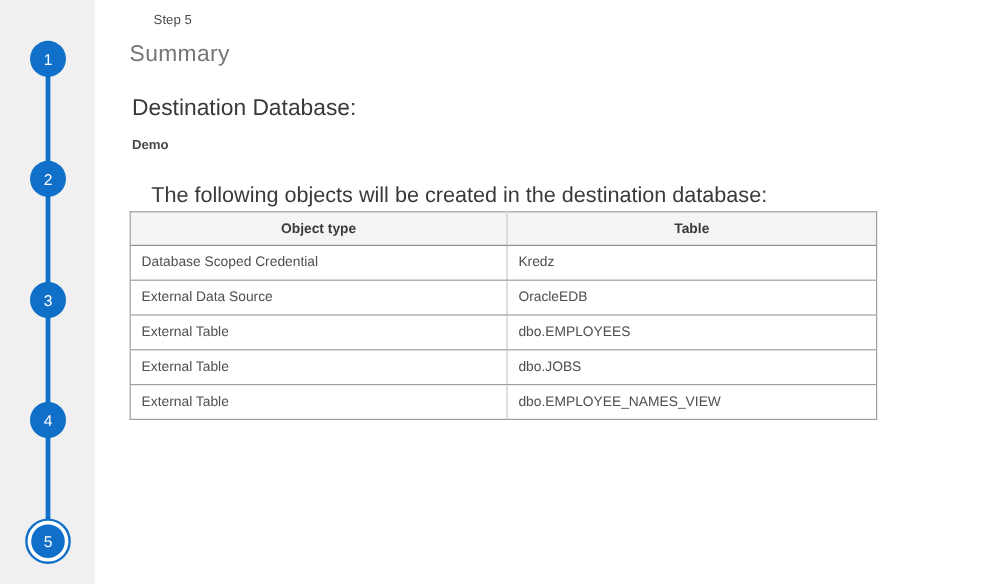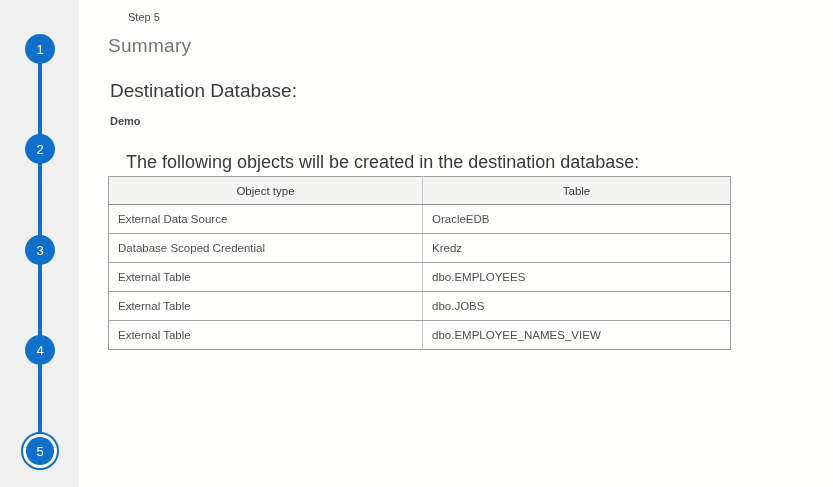--- a/index.html
+++ b/index.html
@@ -125,21 +125,21 @@
     width: 623px;
     border-collapse: collapse;
     background: #fffffe;
     border: 1px solid #9e9e9e;
     table-layout: fixed;
   }
   .summary-table th {
     height: 27px;
     background: #f4f4f3;
     font-size: 11.5px;
-    font-weight: normal;
+    font-weight: bold;
     color: #3b3b3b;
     text-align: center;
     border-bottom: 1px solid #8f8f8f;
     padding: 0;
   }
   .summary-table td {
     height: 28px;
     font-size: 11.5px;
     color: #4f4f4f;
     text-align: left;
@@ -187,28 +187,28 @@
 
 <table class="summary-table">
   <thead>
     <tr>
       <th class="col-type">Object type</th>
       <th class="col-name">Table</th>
     </tr>
   </thead>
   <tbody>
     <tr>
+      <td class="col-type">Database Scoped Credential</td>
+      <td class="col-name">Kredz</td>
+    </tr>
+    <tr>
       <td class="col-type">External Data Source</td>
       <td class="col-name">OracleEDB</td>
     </tr>
     <tr>
-      <td class="col-type">Database Scoped Credential</td>
-      <td class="col-name">Kredz</td>
-    </tr>
-    <tr>
       <td class="col-type">External Table</td>
       <td class="col-name">dbo.EMPLOYEES</td>
     </tr>
     <tr>
       <td class="col-type">External Table</td>
       <td class="col-name">dbo.JOBS</td>
     </tr>
     <tr>
       <td class="col-type">External Table</td>
       <td class="col-name">dbo.EMPLOYEE_NAMES_VIEW</td>

